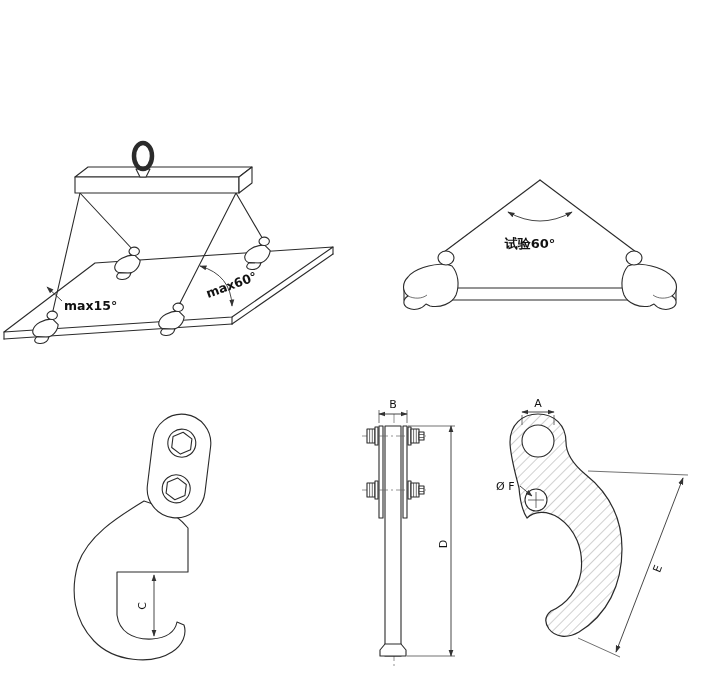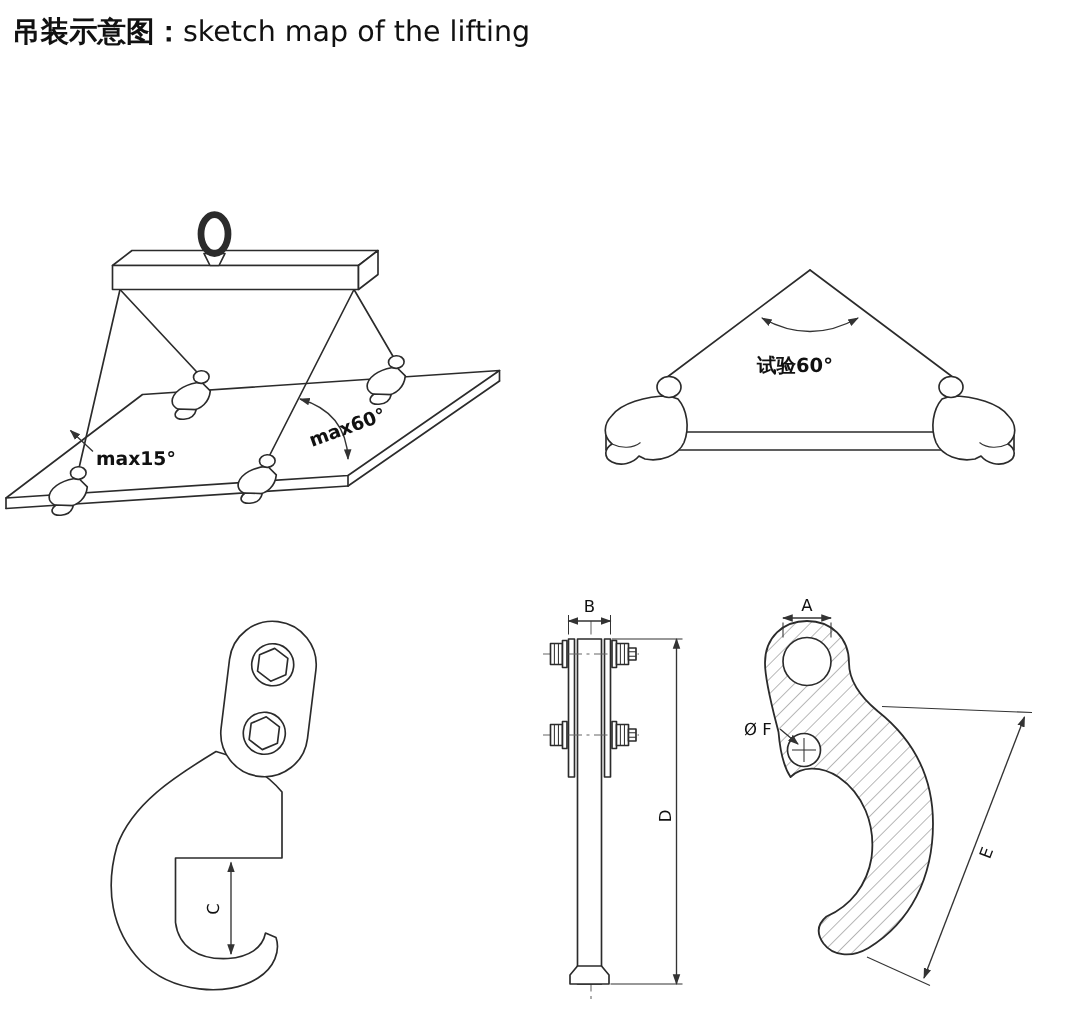--- a/index.html
+++ b/index.html
@@ -16,23 +16,20 @@
   .cl{stroke:#666;stroke-width:0.7;fill:none;stroke-dasharray:9 3 2 3;}
   text{font-family:"DejaVu Sans","Liberation Sans",sans-serif;font-size:11px;fill:#111;}
   .lbl-b{font-weight:bold;font-size:12.5px;}
   .lbl-cn{font-weight:bold;font-size:13px;}
 </style>
 </head>
 <body>
 
 <div id="stage">
 
-  <div id="title">
-    <span class="zh">吊装示意图：</span><span class="en">sketch map of the lifting</span>
-  </div>
 
   <svg style="left:0;top:120px" width="345" height="252" viewBox="0 0 345 252">
     <defs>
       <marker id="arr1" viewBox="0 0 10 10" refX="9" refY="5" markerWidth="8" markerHeight="8" orient="auto-start-reverse">
         <path d="M0,1.5 L10,5 L0,8.5 z" fill="#333"></path>
       </marker>
       <g id="clampS">
         <path class="part" d="M22,8 C13,8 4,12 2,18 C0.5,23 5,26.5 13,26.5 C21,26.5 26.5,21 27.5,14 Z"></path>
         <path class="part" d="M6,25 C1.5,28 2.5,32 9,32 C13.5,32 16.5,29.5 17.5,26 Z"></path>
         <ellipse class="part" cx="22" cy="4.5" rx="5.2" ry="4.2"></ellipse>

